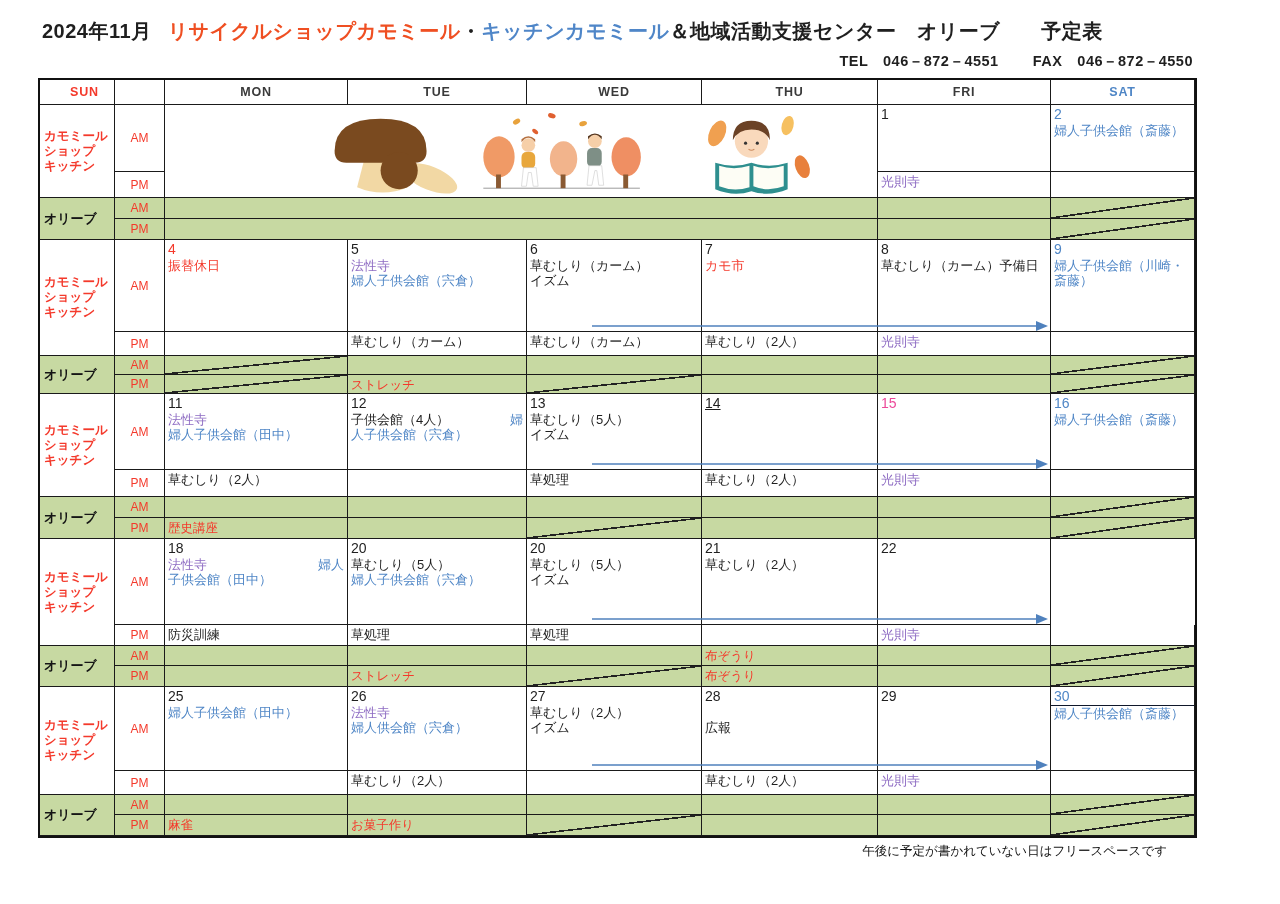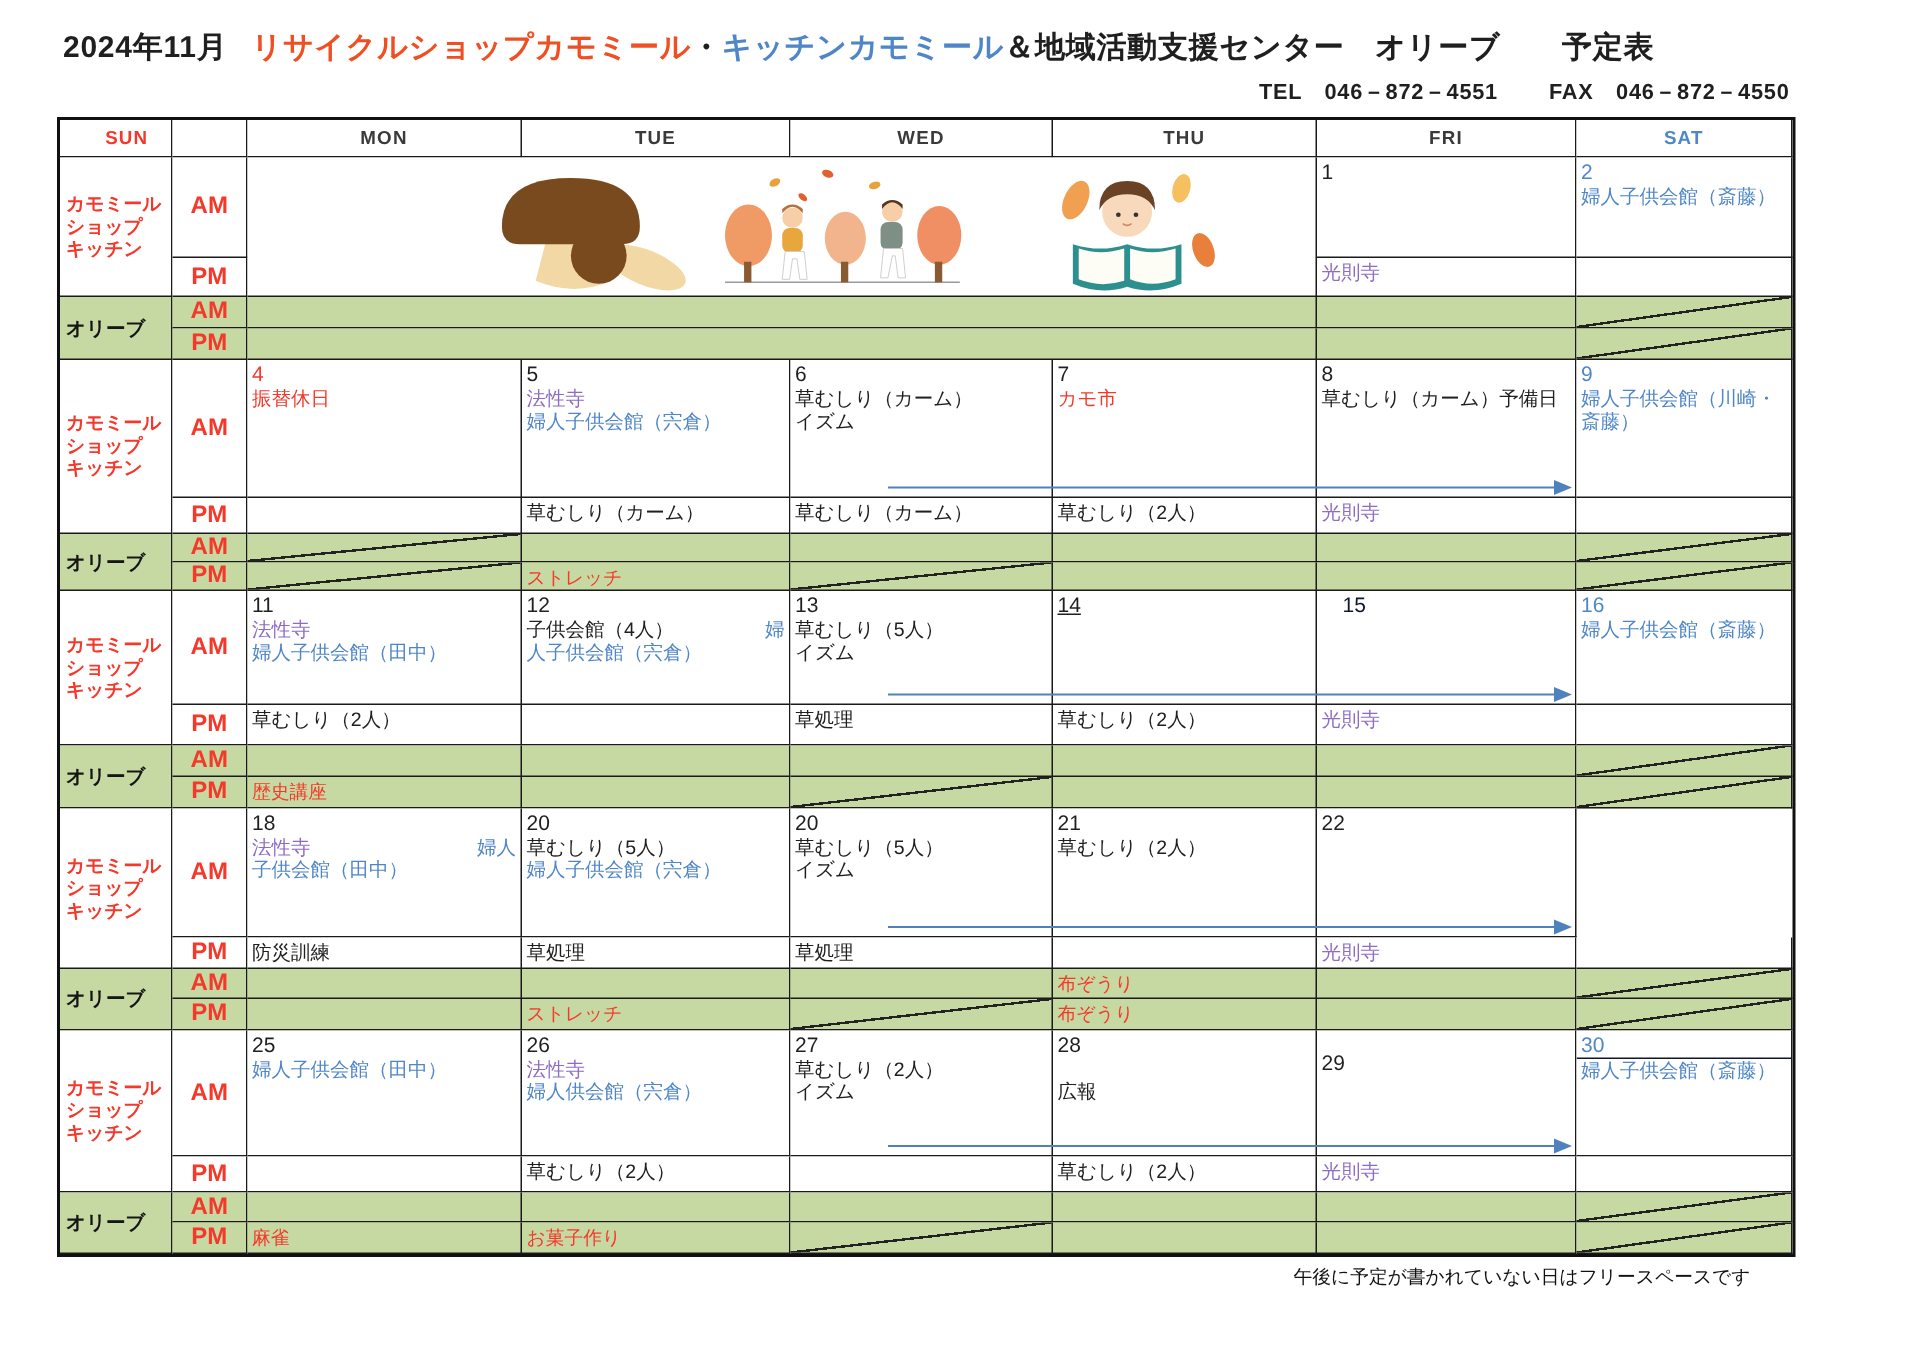--- a/index.html
+++ b/index.html
@@ -19,21 +19,21 @@
   .cal{position:absolute;left:38px;top:78px;border:2px solid #111;background:#fff}
   .hdr-grid,.week-grid{display:grid}
   .hdr-grid{grid-template-rows:25px}
   .week-grid{position:relative}
   .cell{border-right:1px solid #1a1a1a;border-bottom:1px solid #1a1a1a;position:relative;overflow:hidden;background:#fff}
   .hdr-cell{display:flex;align-items:center;justify-content:center;font-size:12.5px;font-weight:bold;color:#3a3a3a;letter-spacing:.8px}
   .group-label{display:flex;flex-direction:column;justify-content:center;padding-left:4px;font-weight:bold}
   .cham-label{color:var(--red,#f4392b);font-size:12.5px;line-height:15px}
   .olive-label{color:#151515;font-size:13px}
   .olive-bg{background:var(--olive,#c7d9a2)}
-  .ampm-label{display:flex;align-items:center;justify-content:center;color:var(--red,#f4392b);font-weight:bold;font-size:16px}
+  .ampm-label{display:flex;align-items:center;justify-content:center;color:var(--red,#f4392b);font-weight:normal;font-size:12px}
   .day-cell{padding:1px 3px;font-size:13px;line-height:15px}
   .pm-cell{padding:2px 3px 1px}
   .daynum{font-size:14px;line-height:17px;font-weight:normal}
   .daynum.nline{margin:0 -3px;padding-left:3px;border-bottom:1px solid #0f172a}
   .line{min-height:15px}
   .line.spread{display:flex}
   .line.spread span:last-child{margin-left:auto}
   .olive-cell{font-size:12.5px;line-height:18px;padding:1px 0 0 3px}
   .olive-event{color:var(--red,#f4392b)}
   .crossed{background-image:linear-gradient(to bottom right,
@@ -245,21 +245,21 @@
           <div class="cell day-cell pm-cell" style="grid-area: 2 / 5 / 3 / 6;">
             <div class="line"><span style="color: rgb(31, 31, 31);">草処理</span></div>
           </div>
           <div class="cell day-cell am-cell" style="grid-area: 1 / 6 / 2 / 7; text-decoration: underline;">
             <div class="daynum" style="color: rgb(31, 31, 31);">14</div>
           </div>
           <div class="cell day-cell pm-cell" style="grid-area: 2 / 6 / 3 / 7;">
             <div class="line"><span style="color: rgb(31, 31, 31);">草むしり（2人）</span></div>
           </div>
           <div class="cell day-cell am-cell" style="grid-area: 1 / 7 / 2 / 8;">
-            <div class="daynum" style="color: #0f172a; margin-left: 14px;">15</div>
+            <div class="daynum" style="color: #ec4899;">15</div>
           </div>
           <div class="cell day-cell pm-cell" style="grid-area: 2 / 7 / 3 / 8;">
             <div class="line"><span style="color: rgb(142, 108, 195);">光則寺</span></div>
           </div>
           <div class="cell day-cell am-cell" style="grid-area: 1 / 8 / 2 / 9;">
             <div class="daynum" style="color: rgb(79, 134, 198);">16</div>
             <div class="line"><span style="color: rgb(79, 134, 198);">婦人子供会館（斎藤）</span></div>
           </div>
           <div class="cell day-cell pm-cell" style="grid-area: 2 / 8 / 3 / 9;"></div>
           <div class="cell olive-cell olive-bg" style="grid-area: 3 / 3 / 4 / 4;"></div>
@@ -378,21 +378,21 @@
           <div class="cell day-cell pm-cell" style="grid-area: 2 / 5 / 3 / 6;"></div>
           <div class="cell day-cell am-cell" style="grid-area: 1 / 6 / 2 / 7;">
             <div class="daynum" style="color: rgb(31, 31, 31);">28</div>
             <div class="line">&nbsp;</div>
             <div class="line"><span style="color: rgb(31, 31, 31);">広報</span></div>
           </div>
           <div class="cell day-cell pm-cell" style="grid-area: 2 / 6 / 3 / 7;">
             <div class="line"><span style="color: rgb(31, 31, 31);">草むしり（2人）</span></div>
           </div>
           <div class="cell day-cell am-cell" style="grid-area: 1 / 7 / 2 / 8;">
-            <div class="daynum" style="color: rgb(31, 31, 31); margin-top: 12px;">29</div>
+            <div class="daynum" style="color: rgb(31, 31, 31);">29</div>
           </div>
           <div class="cell day-cell pm-cell" style="grid-area: 2 / 7 / 3 / 8;">
             <div class="line"><span style="color: rgb(142, 108, 195);">光則寺</span></div>
           </div>
           <div class="cell day-cell am-cell" style="grid-area: 1 / 8 / 2 / 9;">
             <div class="daynum nline" style="color: rgb(79, 134, 198);">30</div>
             <div class="line"><span style="color: rgb(79, 134, 198);">婦人子供会館（斎藤）</span></div>
           </div>
           <div class="cell day-cell pm-cell" style="grid-area: 2 / 8 / 3 / 9;"></div>
           <div class="cell olive-cell olive-bg" style="grid-area: 3 / 3 / 4 / 4;"></div>

